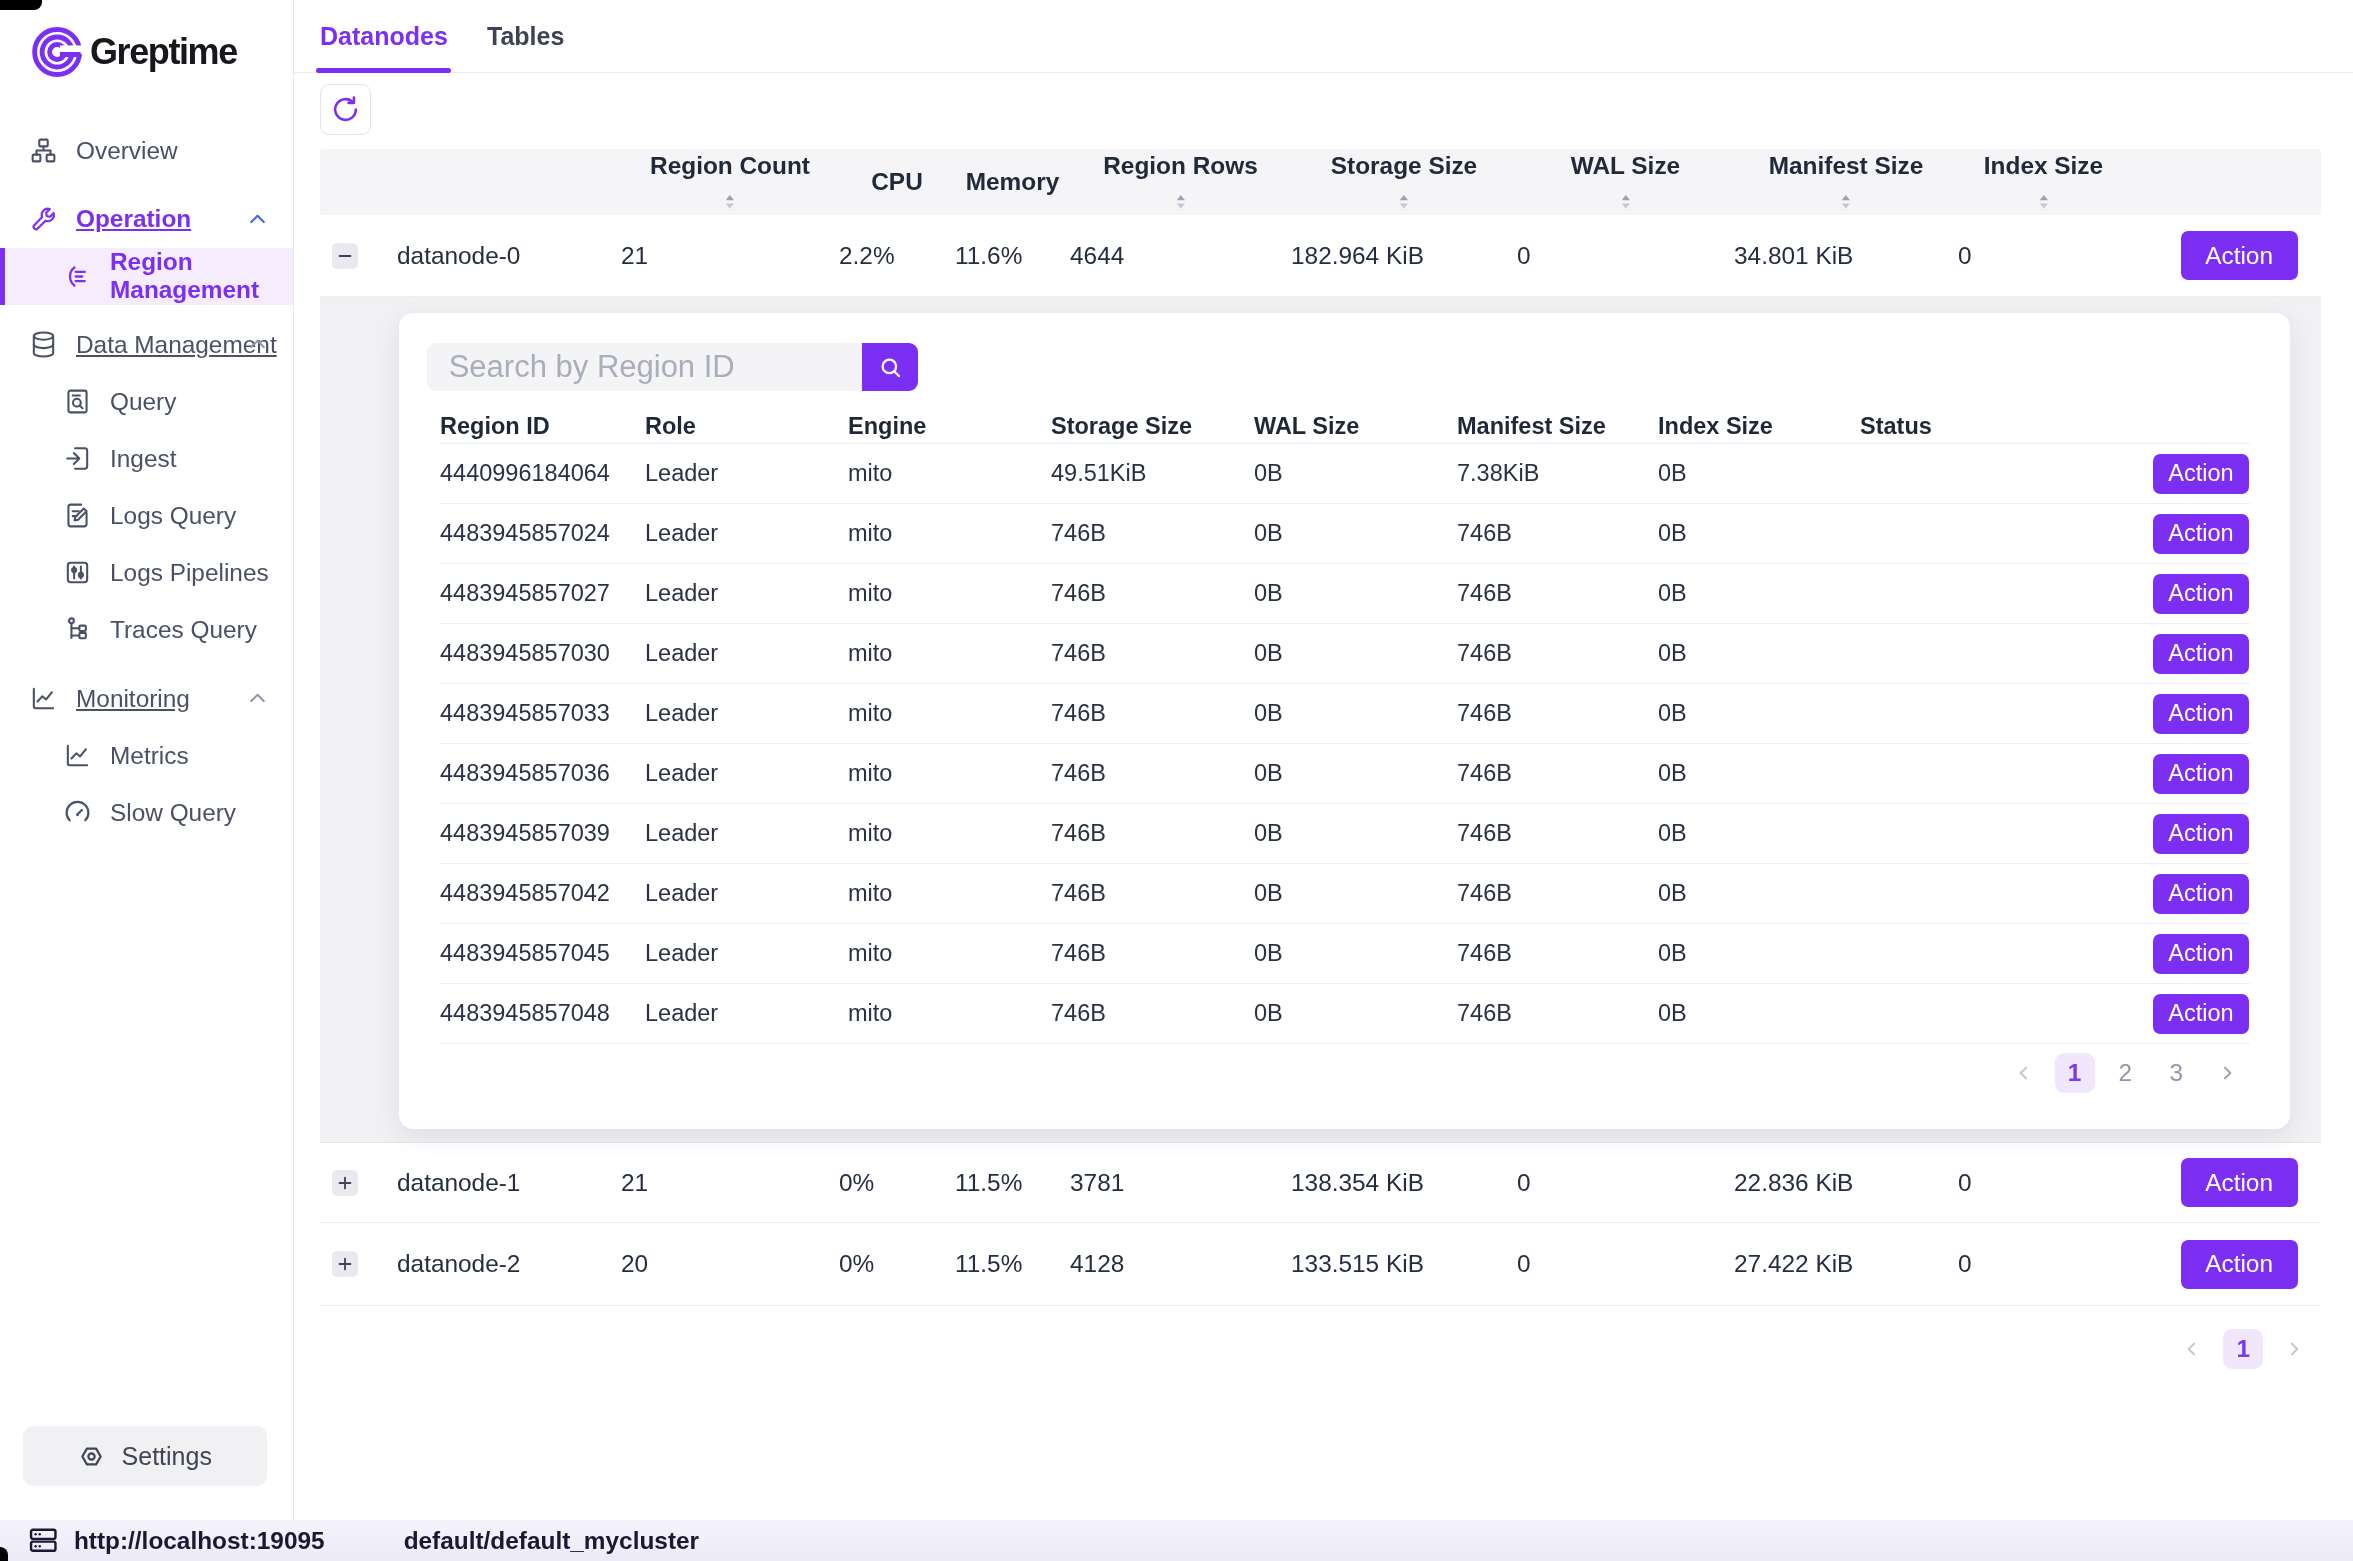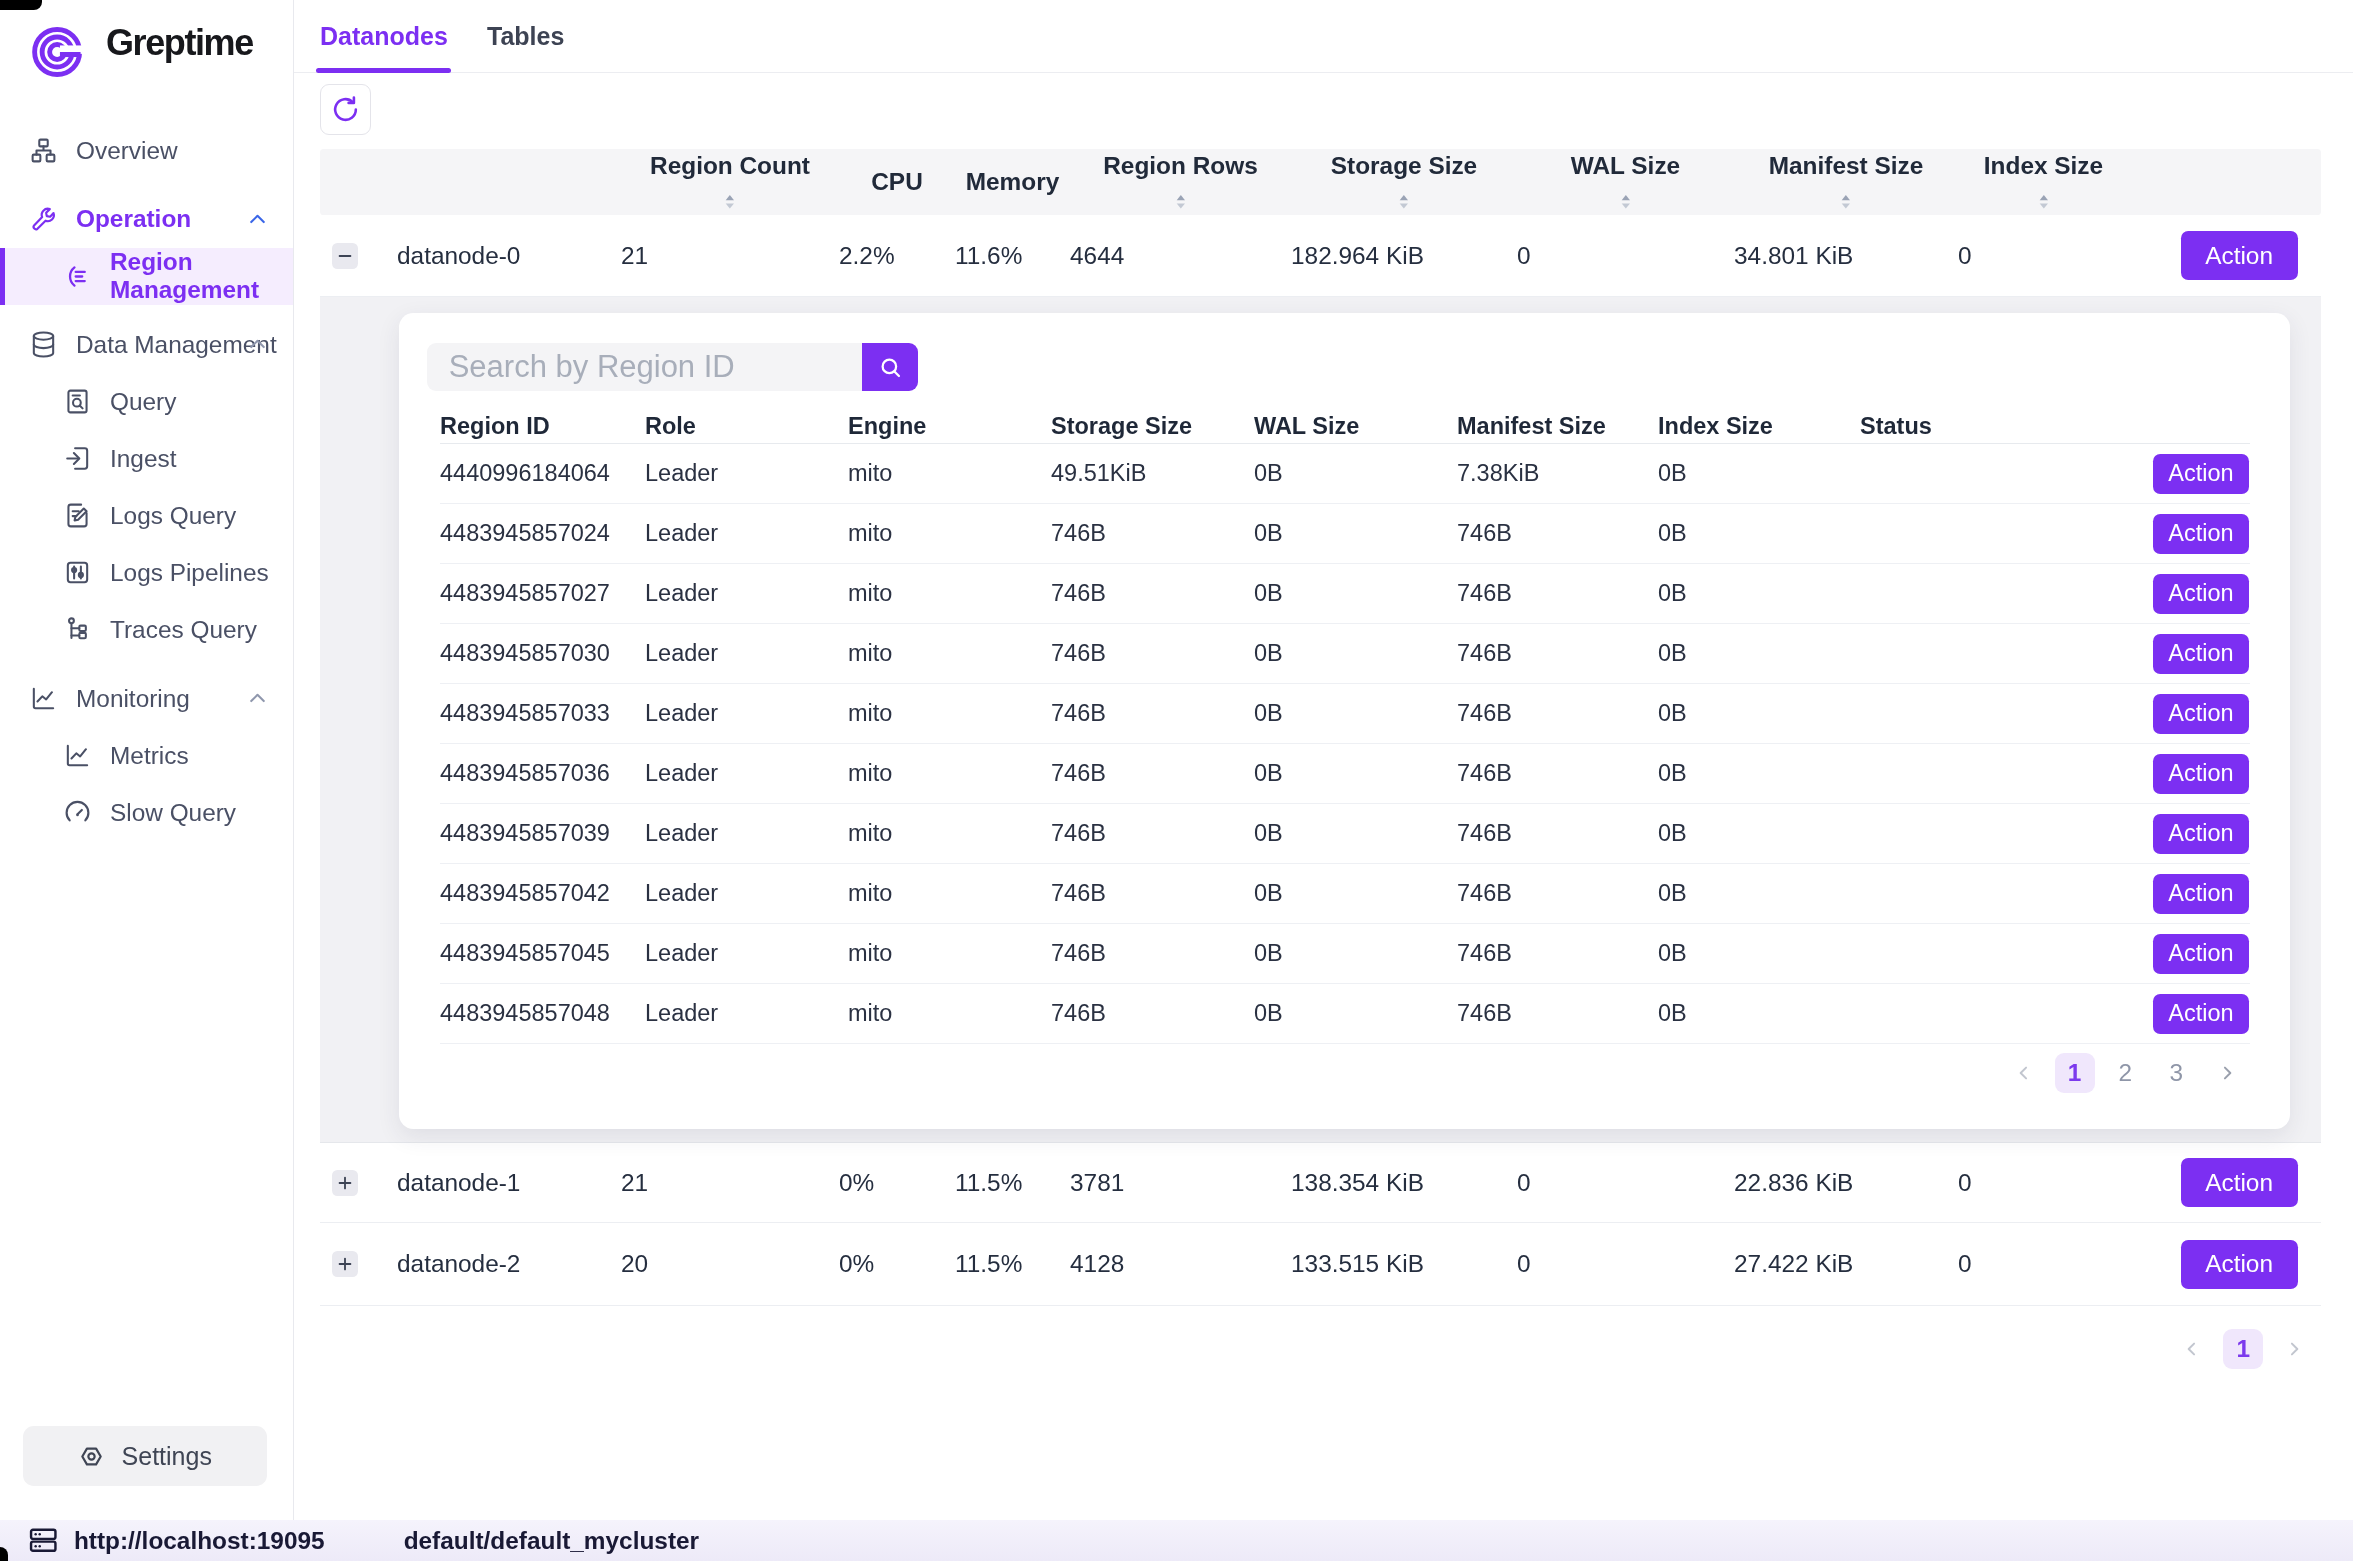--- a/index.html
+++ b/index.html
@@ -6,26 +6,26 @@
   html,body { width:2354px; height:1561px; }
   body { font-family:"Liberation Sans", sans-serif; background:#ffffff; color:#2a3142; overflow:hidden; }
   .page { position:relative; width:2354px; height:1561px; background:#fff; overflow:hidden; }
 
   
   .corner-tl { position:absolute; left:0; top:0; width:42px; height:10px; background:#000; border-bottom-right-radius:8.1px; z-index:50; }
   .corner-bl { position:absolute; left:0; bottom:0; width:8.1px; height:14.4px; background:#000; border-top-right-radius:8.1px; z-index:60; }
 
   
   .sidebar { position:absolute; left:0; top:0; width:294px; height:1521px; background:#fff; border-right:0.9px solid #e8e9ee; z-index:5; }
-  .logo-row { display:flex; align-items:flex-start; gap:17px; padding:21.7px 0 0 29px; }
+  .logo-row { display:flex; align-items:center; gap:1px; padding:21.7px 0 0 29px; }
   .logo-text { font-size:36px; font-weight:800; color:#17181c; letter-spacing:-1.4px; }
   .nav { position:absolute; top:122px; left:0; right:0; }
   .nav-item { position:relative; display:flex; align-items:center; gap:18px; height:57px; padding-left:29px; font-size:24.4px; color:#4a5065; cursor:pointer; }
   .nav-item.child { padding-left:63px; }
-  .nav-item.gap { margin-top:11.7px; }
+  .nav-item.gap { margin-top:11.7px;text-decoration:underline; }
   .nav-item.accent { color:#7c2ff2; font-weight:700; }
   .nav-item.active { background:#f5edfe; color:#7c2ff2; font-weight:700; }
   .nav-item.active::before { content:""; position:absolute; left:0; top:0; bottom:0; width:5.4px; background:#7c2ff2; }
   .nav-item .chev { position:absolute; right:23.5px; display:flex; }
   .nico { flex:0 0 auto; display:flex; }
   .settings-btn { position:absolute; left:22.6px; top:1426px; width:244px; height:60px; background:#f1f1f3; border-radius:10.8px; display:flex; align-items:center; justify-content:center; gap:15.3px; font-size:25px; color:#3f4554; cursor:pointer; }
 
   
   .content { position:absolute; left:294px; top:0; width:2060px; height:1521px; background:#fff; }
   .tabbar { position:absolute; left:0; right:0; top:0; height:73px; border-bottom:0.9px solid #ecedf1; }

